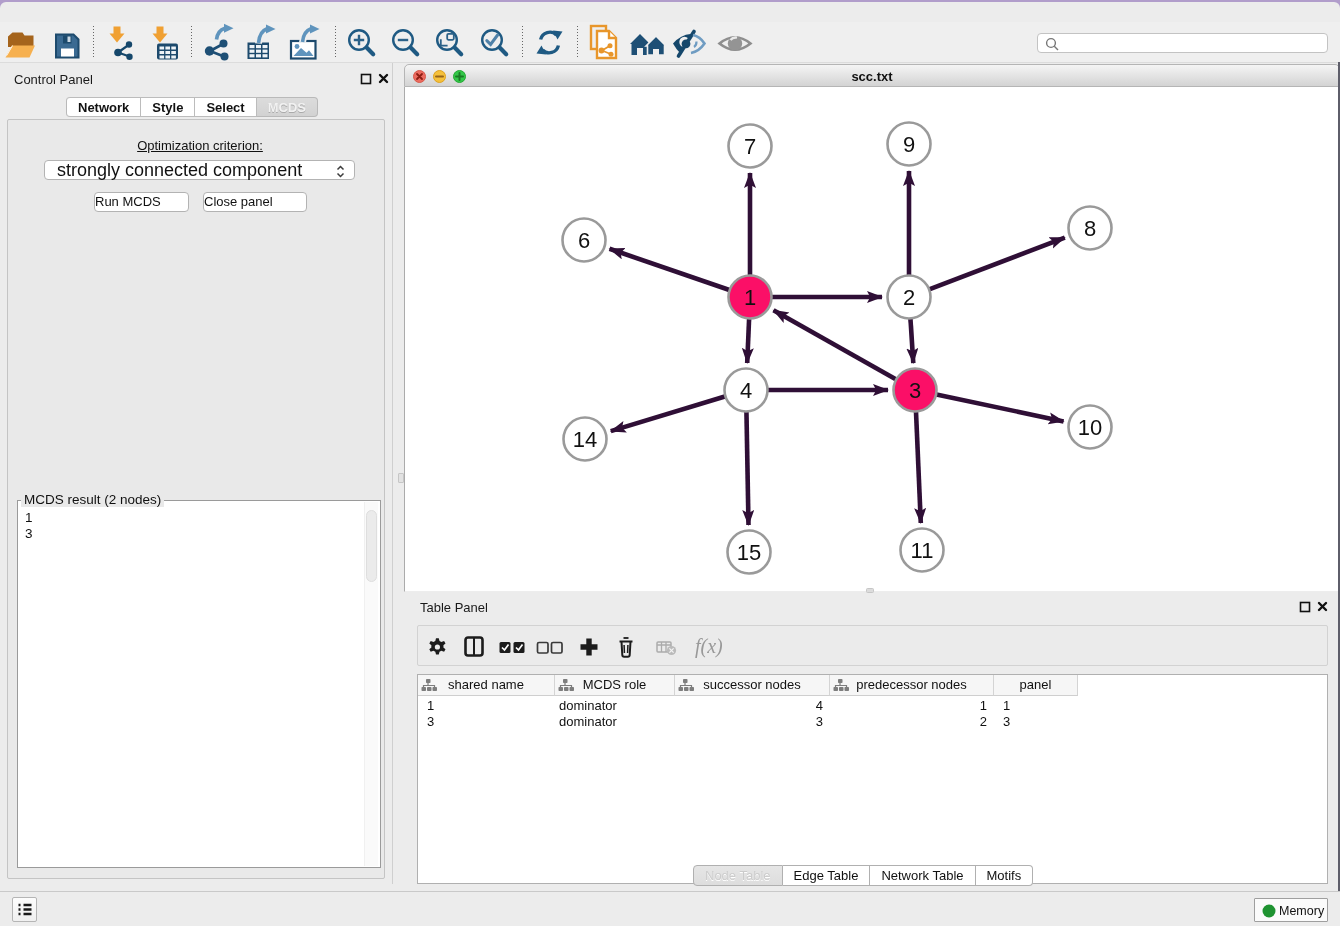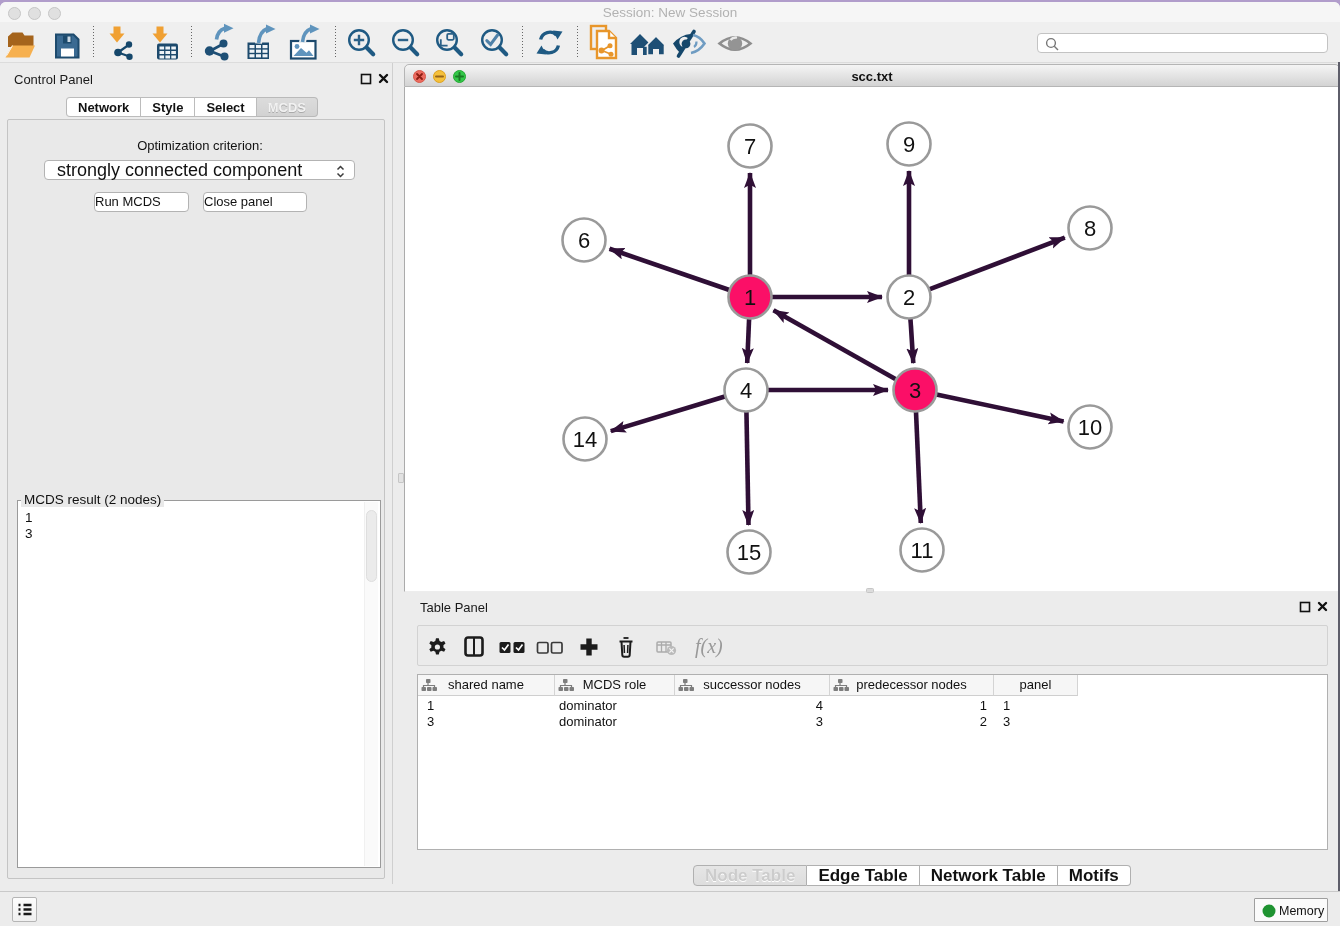--- a/index.html
+++ b/index.html
@@ -17,61 +17,55 @@
 .tsep { position:absolute; top:4px; height:33px; width:1px; background-image:repeating-linear-gradient(#666 0 1px, transparent 1px 3px); }
 .search { position:absolute; left:1037px; top:11px; width:291px; height:20px; background:#fff; border:1px solid #c3c3c3; border-radius:4px; }
 
 .cpanel { position:absolute; left:0; top:61px; width:393px; height:821px; background:#ececec; border-right:1px solid #cfcfcf; }
 .ptitle { position:absolute; font-size:13px; color:#1a1a1a; }
 .cp-inner { position:absolute; left:7px; top:56px; width:378px; height:760px; background:#e9e9e9; border:1px solid #c4c4c4; border-radius:2px; }
 .tabs { position:absolute; left:66px; top:34px; height:20px; display:flex; z-index:3; }
 .tab { height:20px; background:#fff; border:1px solid #bcbcbc; border-left:none; font-size:13px; font-weight:bold; text-align:center; line-height:19px; color:#111; padding:0 11px; }
 .tab.first { border-left:1px solid #b9b9b9; border-radius:4px 0 0 4px; }
 .tab.sel { background:linear-gradient(#dcdcdc,#d2d2d2); color:#f2f2f2; text-shadow:0 1px 0 #aaa; border-radius:0 4px 4px 0; border-color:#b9b9b9; }
-.optlabel { position:absolute; left:0; top:75px; width:400px; text-align:center; font-size:13px; color:#111; }
+.optlabel { position:absolute; left:0; top:75px; width:400px; text-align:center; font-size:13px; color:#111;text-decoration:underline; }
 .dropdown { position:absolute; left:44px; top:97px; width:311px; height:20px; background:#fff; border:1px solid #b3b3b3; border-radius:4px; font-size:18px; color:#111; line-height:19px; padding-left:12px; }
 .btn { position:absolute; height:20px; background:#fff; border:1px solid #b3b3b3; border-radius:4px; font-size:13px; color:#111; text-align:left; line-height:18px; }
 .groupbox { position:absolute; left:17px; top:437px; width:364px; height:368px; background:#fff; border:1px solid #9a9a9a; }
 .grouplabel { position:absolute; left:21px; top:429px; background:#e9e9e9; padding:0 3px; font-size:13.5px; color:#111; z-index:2; }
 .gbtext { position:absolute; left:7px; top:9px; font-size:13.5px; color:#111; line-height:16px; }
 .gbscroll { position:absolute; right:2px; top:1px; width:14px; height:364px; background:#fafafa; border-left:1px solid #f0f0f0; }
 .gbthumb { position:absolute; left:1px; top:8px; width:11px; height:72px; background:#ebebeb; border:1px solid #dedede; border-radius:6px; }
 
 .netwin { position:absolute; left:404px; top:62px; width:936px; height:528px;text-decoration:underline; }
 .nettitle { position:absolute; left:0; top:0; width:100%; height:23px; background:linear-gradient(#f5f5f5,#d3d3d3); border:1px solid #b5b5b5; border-radius:5px 5px 0 0; }
 .nettitle .t { position:absolute; width:100%; text-align:center; top:4px; font-size:13px; font-weight:bold; color:#111; }
 .netcanvas { position:absolute; left:0; top:23px; width:936px; height:505px; background:#fff; border:1px solid #ababab; border-top:none; border-bottom:1px solid #ededed; }
 .light { position:absolute; top:4.5px; width:13px; height:13px; border-radius:50%; }
 
 .tpanel { position:absolute; left:404px; top:590px; width:936px; height:292px; background:#ececec; }
 .ttoolbar { position:absolute; left:13px; top:33px; width:911px; height:41px; background:#ebebeb; border:1px solid #d2d2d2; border-radius:2px; }
-.ttable { position:absolute; left:13px; top:82px; width:911px; height:176px; background:#fff; border:1px solid #b0b0b0; }
+.ttable { position:absolute; left:13px; top:82px; width:911px; height:210px; background:#fff; border:1px solid #b0b0b0; }
 .thead { position:absolute; left:0; top:0; height:21px; background:#f6f6f6; border-right:1px solid #d4d4d4; border-bottom:1px solid #cfcfcf; font-size:13px; color:#111; text-align:center; line-height:20px; }
 .trow { position:absolute; font-size:13px; color:#111; }
 .btabs { position:absolute; left:289px; top:273px; height:21px; display:flex; }
-.btab { height:21px; background:#fff; border:1px solid #b0b0b0; border-left:none; font-size:17px; font-weight:bold; color:#111; line-height:19px; padding:0 11px; }
+.btab { height:21px; background:#fff; border:1px solid #b0b0b0; border-left:none; font-size:13px; font-weight:normal; color:#111; line-height:19px; padding:0 11px; }
 .btab.first { border-left:1px solid #b0b0b0; border-radius:4px 0 0 4px; }
 .btab.last { border-radius:0 4px 4px 0; }
 .btab.sel { background:linear-gradient(#e6e6e6,#dddddd); color:#cccccc; text-shadow:0 1px 0 #ffffff; }
 
 .statusbar { position:absolute; left:0; top:889px; width:100%; height:35px; background:#ececec; border-top:1px solid #c9c9c9; }
 .membtn { position:absolute; right:12px; top:6px; width:74px; height:24px; background:#fbfbfb; border:1px solid #9f9f9f; border-radius:1px; font-size:12.5px; color:#111; }
 .listbtn { position:absolute; left:12px; top:5px; width:25px; height:25px; background:linear-gradient(#fdfdfd,#f0f0f0); border:1px solid #b5b5b5; border-radius:2px; }
 </style>
 </head>
 <body>
 <div class="app">
 <div class="win">
 
-  <div class="titlebar">
-    <div class="tl" style="left:8px"></div>
-    <div class="tl" style="left:28px"></div>
-    <div class="tl" style="left:48px"></div>
-    <div class="title">Session: New Session</div>
-  </div>
 
   <div class="toolbar">
     <svg class="tbi" style="left:0px" width="44" height="41" viewBox="0 0 44 41">
       <path d="M8 14.5 L12.5 10.5 L22.5 10.5 L24.5 13.5 L33.5 13.5 L33.5 25 L8 25 Z" fill="#a5641c"></path>
       <path d="M5.5 35.5 L12 23.5 L35 23.5 L29.5 35.5 Z" fill="#f6b04f"></path>
       <path d="M7.5 33 L13 23.5 L12 23.5 L6 34.5 Z" fill="#fff"></path>
     </svg>
     <svg class="tbi" style="left:46px" width="44" height="41" viewBox="0 0 44 41">
       <path d="M10 12.5 L27.5 12.5 L32.5 17.5 L32.5 35.5 L10 35.5 Z" fill="#3a6a92" stroke="#1d4a6d" stroke-width="2"></path>
       <rect x="17" y="13.5" width="8.5" height="8" fill="#1c4a6d"></rect>

